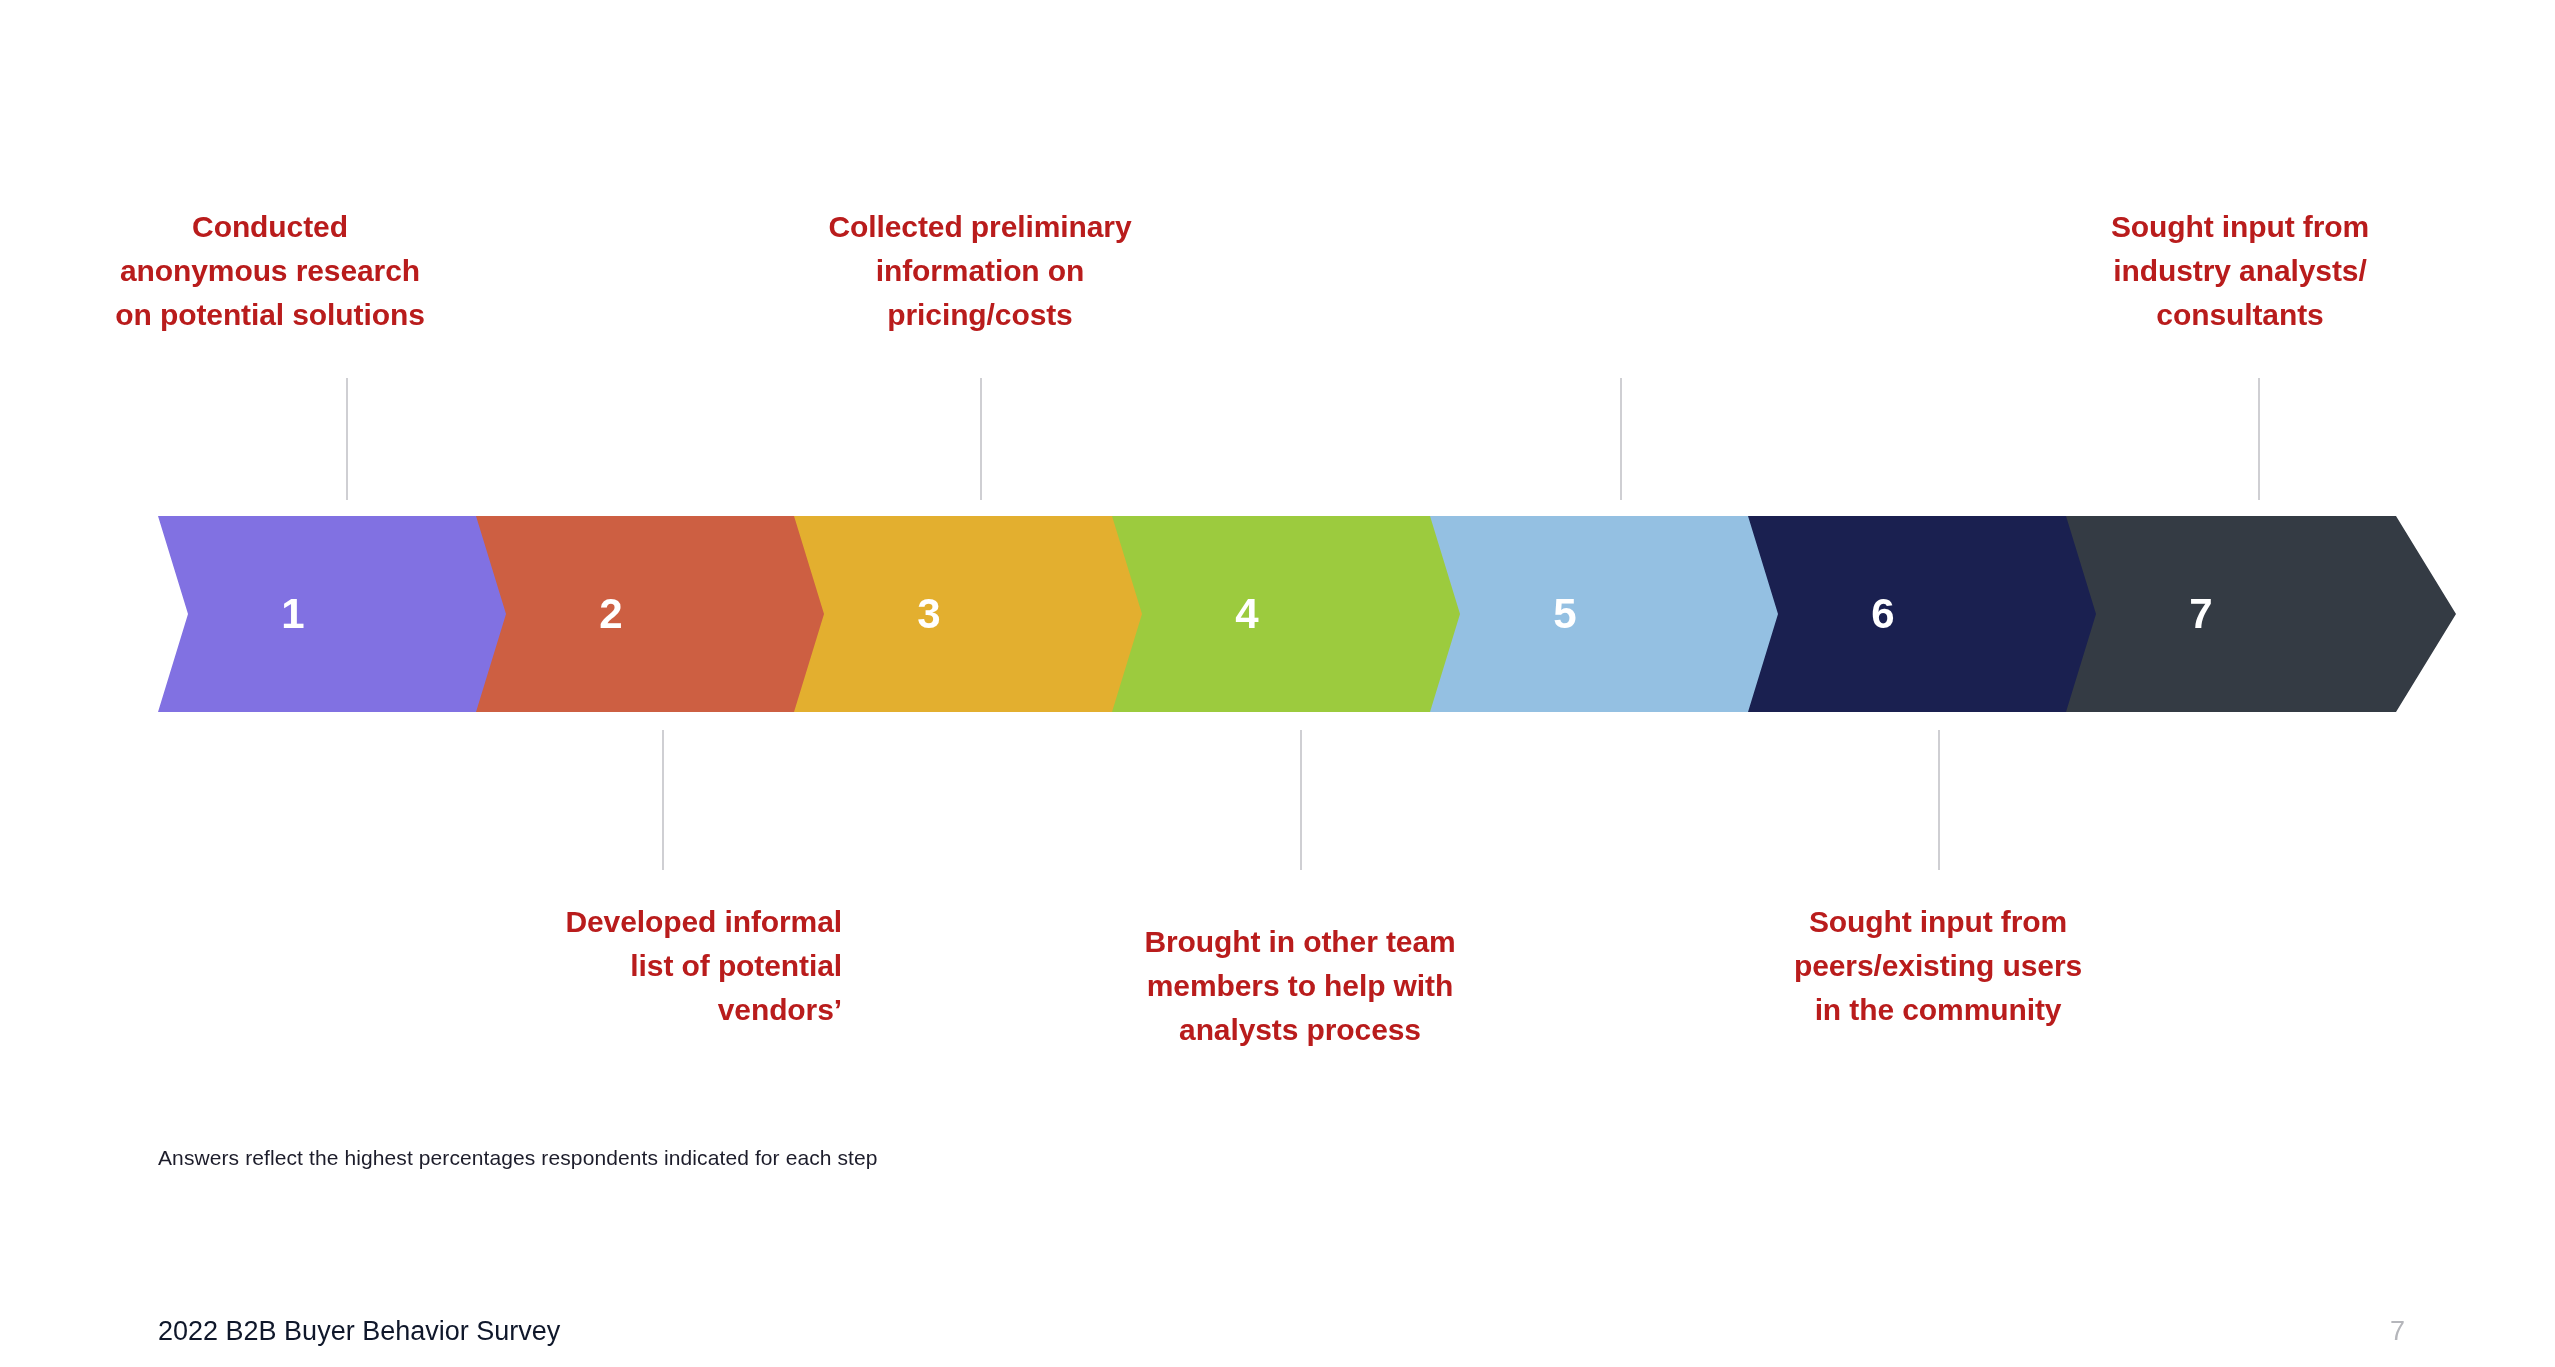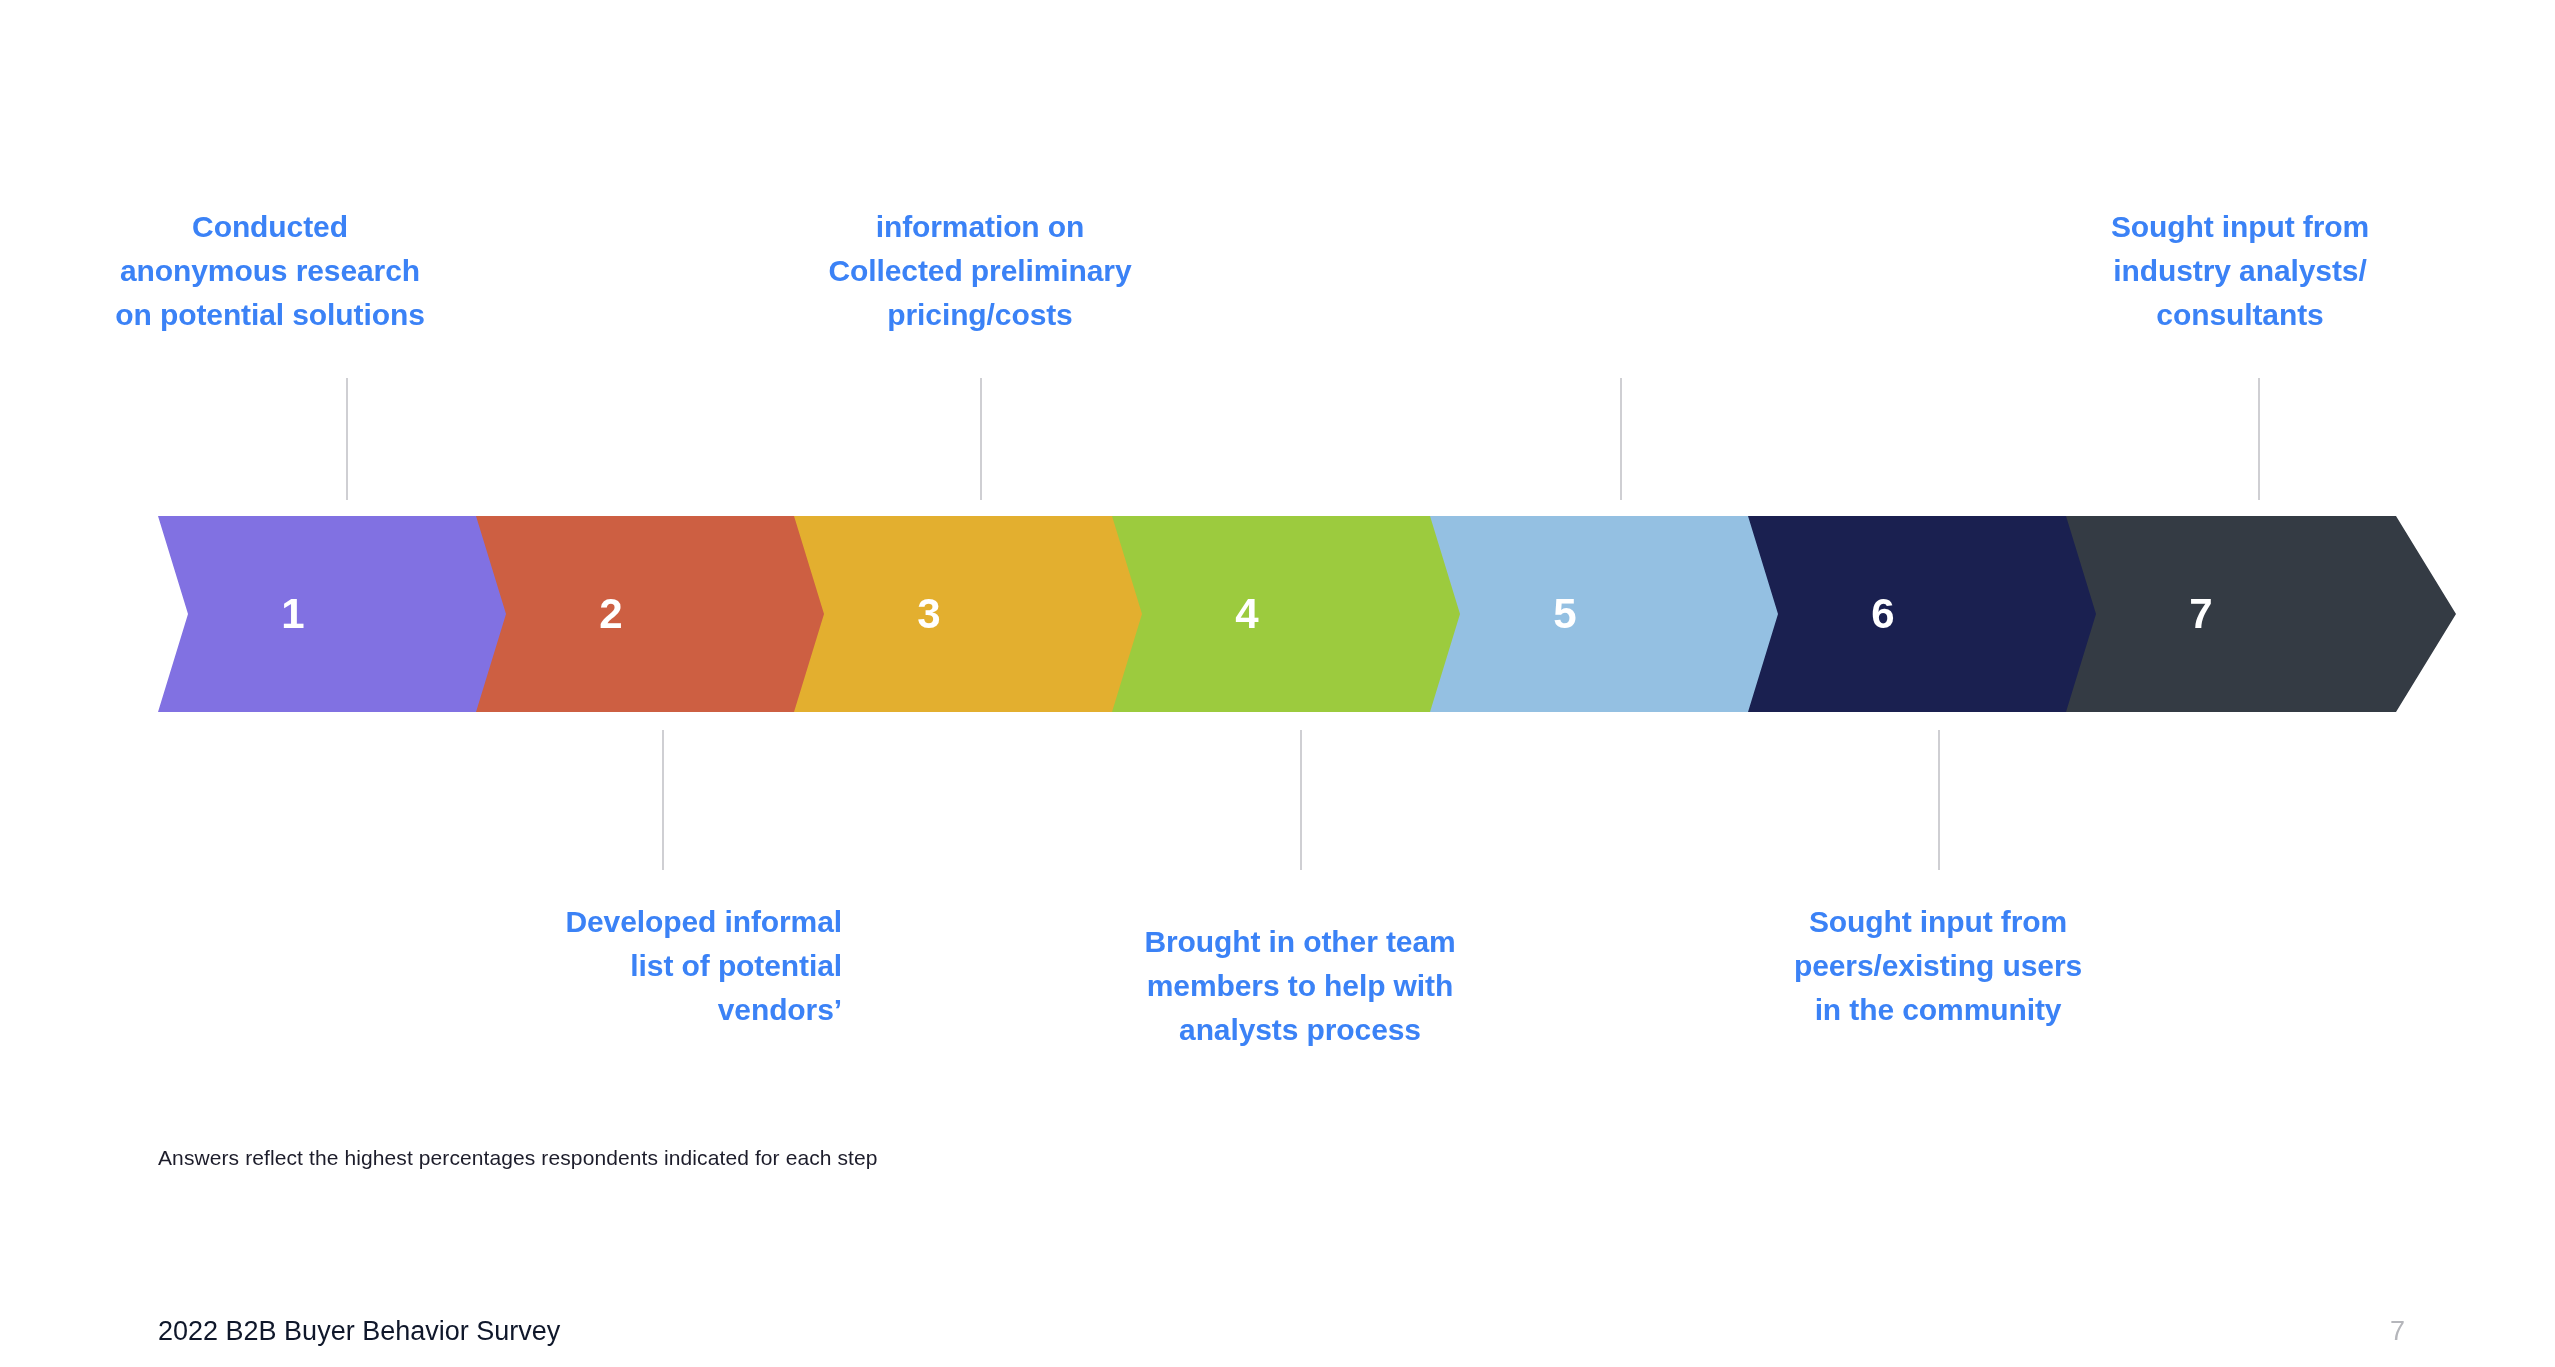--- a/index.html
+++ b/index.html
@@ -17,21 +17,21 @@
     position: relative;
     width: 2555px;
     height: 1367px;
     background: #ffffff;
   }
 
   
   .callout {
     position: absolute;
     text-align: center;
-    color: #3b82f6;
+    color: #b91c1c;
     font-weight: bold;
     font-size: 30px;
     line-height: 44px;
     letter-spacing: -0.1px;
   }
   .callout-line {
     white-space: nowrap;
   }
 
   
@@ -98,22 +98,22 @@
 
 <div class="slide">
 
   <div class="callout" style="left:90px; top:205px; width:360px;">
     <div class="callout-line">Conducted</div>
     <div class="callout-line">anonymous research</div>
     <div class="callout-line">on potential solutions</div>
   </div>
 
   <div class="callout" style="left:800px; top:205px; width:360px;">
+    <div class="callout-line">Collected preliminary</div>
     <div class="callout-line">information on</div>
-    <div class="callout-line">Collected preliminary</div>
     <div class="callout-line">pricing/costs</div>
   </div>
 
 
   <div class="callout" style="left:2070px; top:205px; width:340px;">
     <div class="callout-line">Sought input from</div>
     <div class="callout-line">industry analysts/</div>
     <div class="callout-line">consultants</div>
   </div>
 

